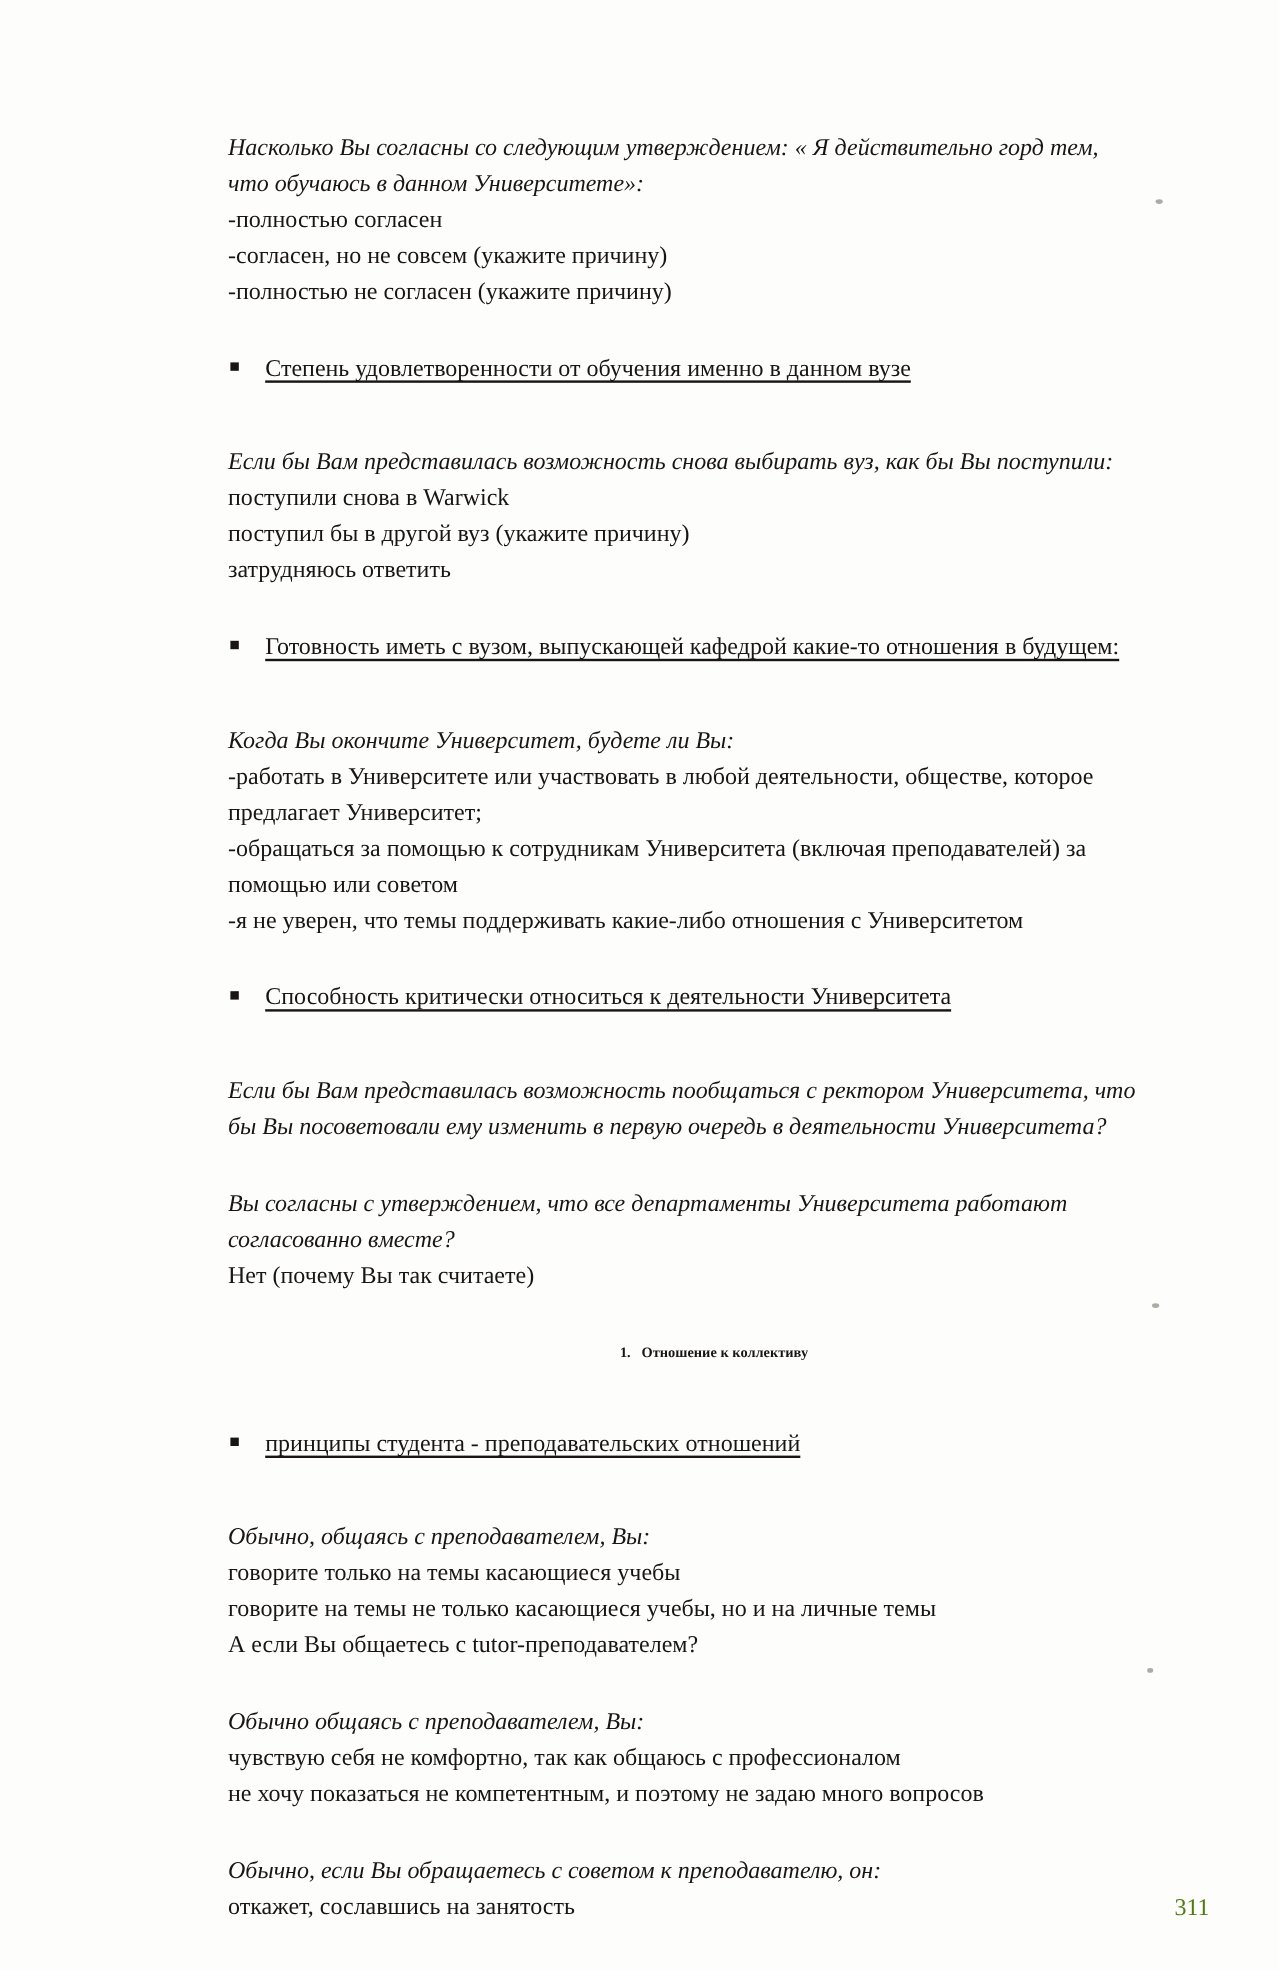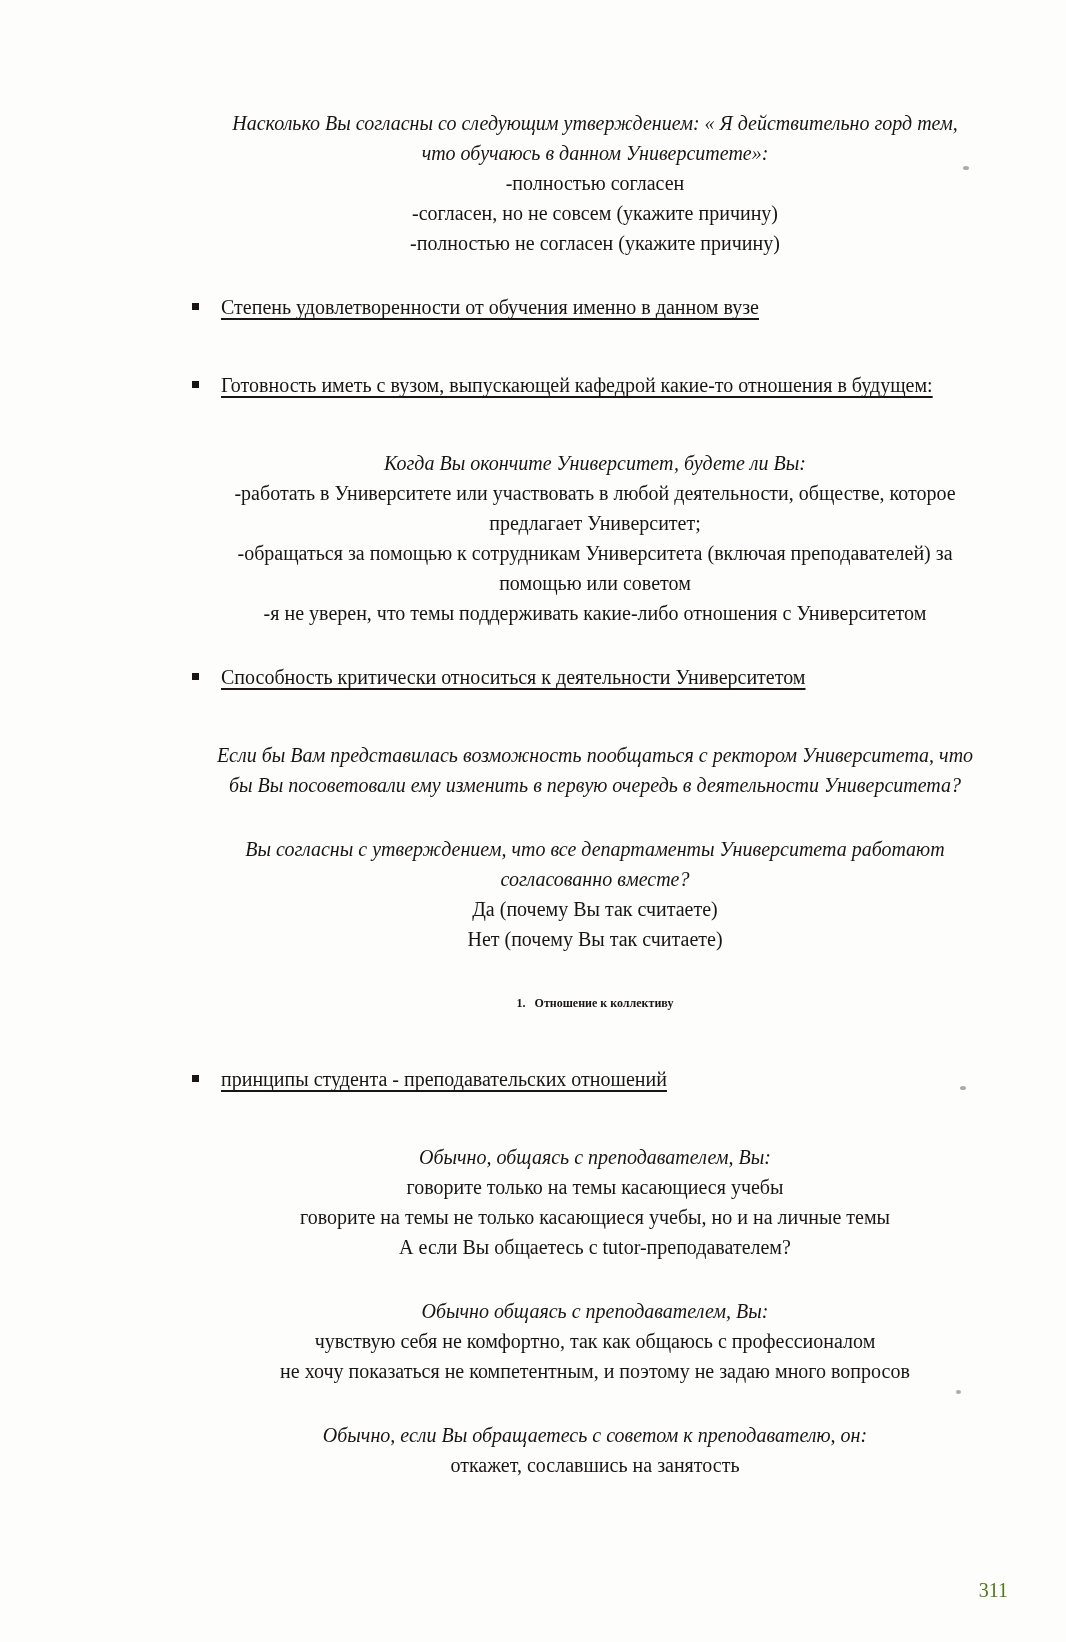--- a/index.html
+++ b/index.html
@@ -18,21 +18,20 @@
     color: #181512;
   }
   .content {
     position: absolute;
     top: 108px;
     left: 190px;
     width: 810px;
   }
   .para {
     margin: 0 0 34px 0;
-    text-align: center;
   }
   .line {
     font-size: 20px;
     line-height: 30px;
     white-space: nowrap;
   }
   .line.italic {
     font-style: italic;
   }
   .bullet-row {
@@ -88,44 +87,49 @@
         <div class="line italic">Насколько Вы согласны со следующим утверждением: « Я действительно горд тем,</div>
         <div class="line italic">что обучаюсь в данном Университете»:</div>
         <div class="line">-полностью согласен</div>
         <div class="line">-согласен, но не совсем (укажите причину)</div>
         <div class="line">-полностью не согласен (укажите причину)</div>
       </div>
       <div class="bullet-row">
         <span class="bullet-square"></span>
         <span class="bullet-text">Степень удовлетворенности от обучения именно в данном вузе</span>
       </div>
+      <div class="para">
+        <div class="line italic">Если бы Вам представилась возможность снова выбирать вуз, как бы Вы поступили:</div>
+        <div class="line">поступили снова в Warwick</div>
+        <div class="line">поступил бы в другой вуз (укажите причину)</div>
+        <div class="line">затрудняюсь ответить</div>
+      </div>
       <div class="bullet-row">
         <span class="bullet-square"></span>
         <span class="bullet-text">Готовность иметь с вузом, выпускающей кафедрой какие-то отношения в будущем:</span>
       </div>
       <div class="para">
         <div class="line italic">Когда Вы окончите Университет, будете ли Вы:</div>
         <div class="line">-работать в Университете или участвовать в любой деятельности, обществе, которое</div>
         <div class="line">предлагает Университет;</div>
         <div class="line">-обращаться за помощью к сотрудникам Университета (включая преподавателей) за</div>
         <div class="line">помощью или советом</div>
         <div class="line">-я не уверен, что темы поддерживать какие-либо отношения с Университетом</div>
       </div>
       <div class="bullet-row">
         <span class="bullet-square"></span>
-        <span class="bullet-text">Способность критически относиться к деятельности Университетом</span>
+        <span class="bullet-text">Способность критически относиться к деятельности Университета</span>
       </div>
       <div class="para">
         <div class="line italic">Если бы Вам представилась возможность пообщаться с ректором Университета, что</div>
         <div class="line italic">бы Вы посоветовали  ему изменить в первую очередь в деятельности Университета?</div>
       </div>
       <div class="para">
         <div class="line italic">Вы согласны с утверждением, что  все департаменты Университета работают</div>
         <div class="line italic">согласованно вместе?</div>
-        <div class="line">Да  (почему Вы так считаете)</div>
         <div class="line">Нет (почему Вы так считаете)</div>
       </div>
       <div class="section-heading">1.&nbsp;&nbsp; Отношение к коллективу</div>
       <div class="bullet-row">
         <span class="bullet-square"></span>
         <span class="bullet-text">принципы студента - преподавательских отношений</span>
       </div>
       <div class="para">
         <div class="line italic">Обычно, общаясь с преподавателем, Вы:</div>
         <div class="line">говорите только на темы касающиеся учебы</div>

